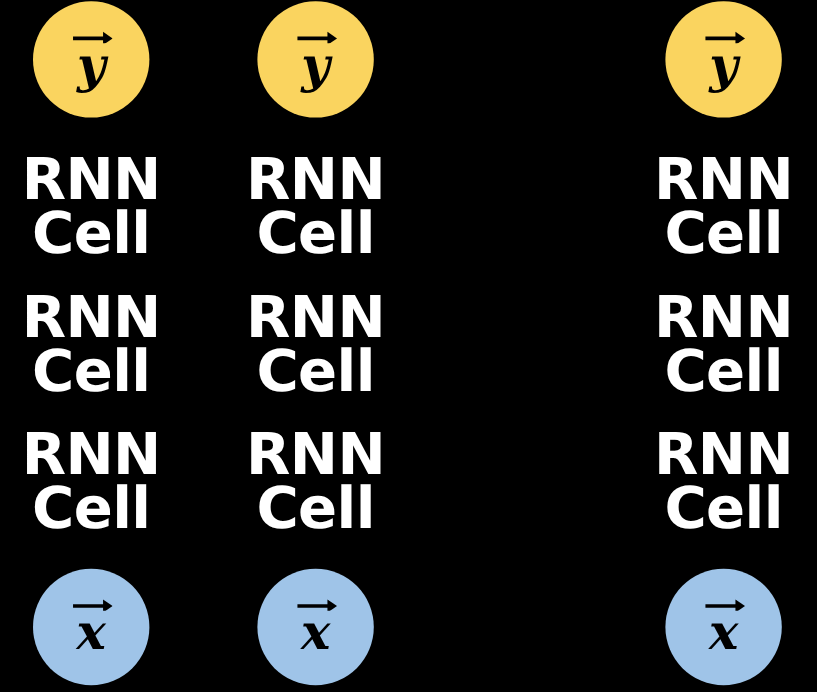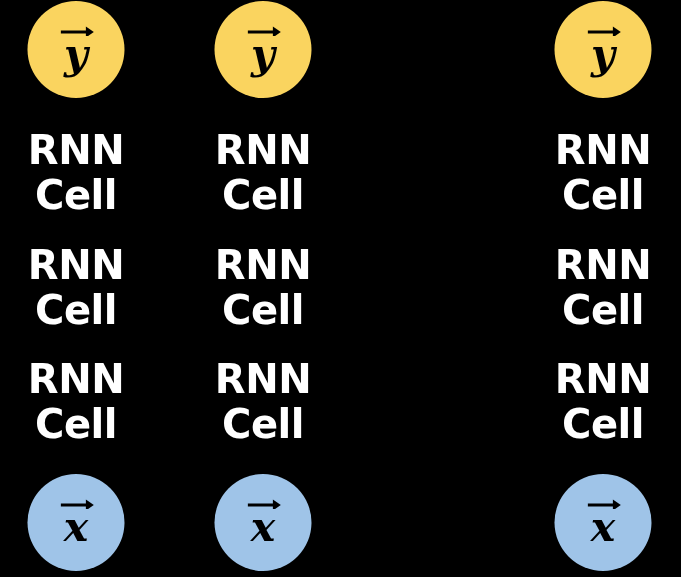--- a/index.html
+++ b/index.html
@@ -68,21 +68,21 @@
     width: 34px;
     height: 11px;
   }
   .cell-block {
     position: absolute;
     left: 0;
     width: 150px;
     text-align: center;
     color: #ffffff;
     font-weight: 700;
-    font-size: 40px;
+    font-size: 48px;
     line-height: 45px;
     letter-spacing: -0.5px;
   }
   .cell-block .cell-line {
     display: block;
   }
   .cell-row-1 { top: 128px; }
   .cell-row-2 { top: 243px; }
   .cell-row-3 { top: 357px; }
 </style>

